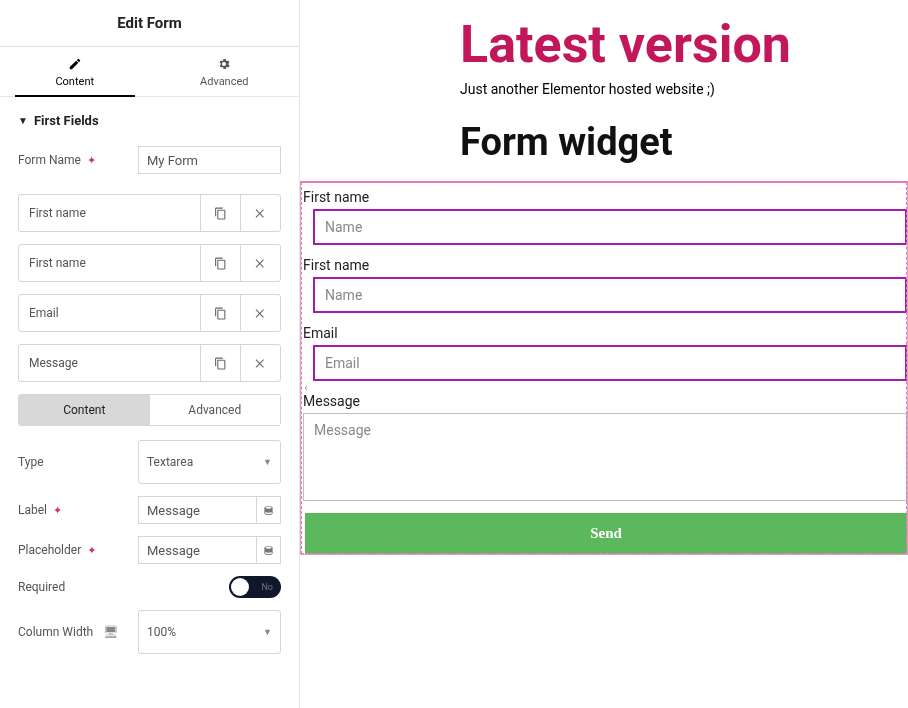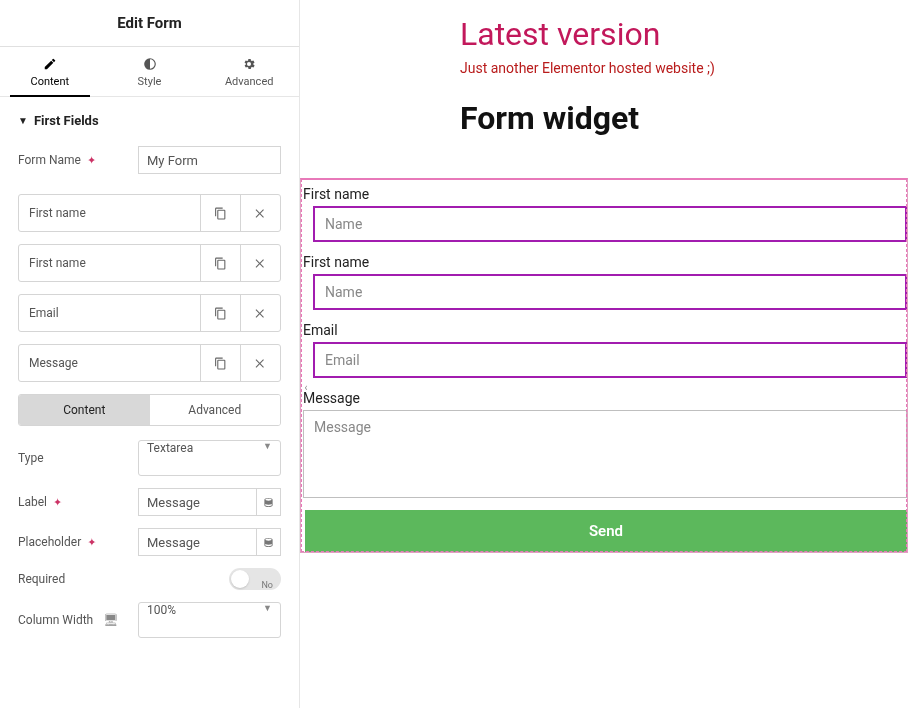--- a/index.html
+++ b/index.html
@@ -28,71 +28,65 @@
   .field-list { margin-top: 20px; }
   .field-item { display: flex; border: 1px solid #d5d5d5; border-radius: 3px; margin-bottom: 12px; background: #fff; height: 38px; align-items: stretch; }
   .field-item .fname { flex: 1; padding: 0 10px; font-size: 12px; color: #555; display: flex; align-items: center; cursor: pointer; }
   .field-item .fbtn { width: 40px; border-left: 1px solid #d5d5d5; display: flex; align-items: center; justify-content: center; cursor: pointer; color: #666; }
   .field-item .fbtn svg { width: 13px; height: 13px; fill: currentColor; }
   
   .sub-tabs { display: flex; border: 1px solid #d5d5d5; border-radius: 3px; overflow: hidden; margin-bottom: 14px; }
   .sub-tab { flex: 1; text-align: center; padding: 8px 0; font-size: 12px; background: #fff; color: #555; cursor: pointer; }
   .sub-tab.active { background: #d8d8d8; color: #222; }
   
-  .select { width: 100%; height: 36px; border: 1px solid #d5d5d5; border-radius: 3px; padding: 0 8px; font-size: 12px; color: #555; background: #fff; display: flex; align-items: flex-start; justify-content: space-between; cursor: pointer; }
+  .select { width: 100%; height: 44px; border: 1px solid #d5d5d5; border-radius: 3px; padding: 0 8px; font-size: 12px; color: #555; background: #fff; display: flex; align-items: center; justify-content: space-between; cursor: pointer; }
   .select .caret2 { font-size: 9px; color: #888; }
   
   .dyn-wrap { position: relative; flex: 1; display: flex; }
   .dyn-wrap .txt-input { padding-right: 28px; }
   .dyn-btn { position: absolute; right: 1px; top: 1px; bottom: 1px; width: 24px; display: flex; align-items: center; justify-content: center; border-left: 1px solid #d5d5d5; cursor: pointer; color: #777; background: #fff; }
   .dyn-btn svg { width: 11px; height: 11px; fill: currentColor; }
   
-  .toggle { margin-left: auto; width: 52px; height: 22px; background: #e5e5e5; border-radius: 11px; position: relative; cursor: pointer; display: flex; align-items: flex-end; justify-content: flex-end; padding-right: 8px; font-size: 9px; color: #777; }
+  .toggle { margin-left: auto; width: 52px; height: 22px; background: #0f172a; border-radius: 11px; position: relative; cursor: pointer; display: flex; align-items: center; justify-content: flex-end; padding-right: 8px; font-size: 9px; color: #777; }
   .toggle::before { content: ""; position: absolute; left: 2px; top: 2px; width: 18px; height: 18px; background: #fff; border-radius: 50%; box-shadow: 0 1px 2px rgba(0,0,0,.15); }
   
   .resp-icon { color: #888; font-size: 12px; margin-left: 4px; }
   
   
   .collapse-handle { position: absolute; left: 300px; top: 375px; width: 12px; height: 24px; display: flex; align-items: center; justify-content: center; color: #888; font-size: 10px; cursor: pointer; z-index: 5; }
   
   
   .preview { flex: 1; padding: 18px 0 18px 0; overflow: hidden; }
   .preview-inner { padding-left: 160px; padding-right: 4px; }
-  .site-title { color: #c2185b; font-size: 32px; font-weight: 400; line-height: 1.05; margin-bottom: 6px; }
-  .tagline { font-size: 14px; color: #b91c1c; line-height: 1.5; margin-bottom: 20px; max-width: 260px; }
-  .widget-title { font-size: 32px; font-weight: 700; color: #111; margin-bottom: 41px; }
+  .site-title { color: #c2185b; font-size: 52px; font-weight: 700; line-height: 1.05; margin-bottom: 6px; }
+  .tagline { font-size: 14px; color: #000000; line-height: 1.5; margin-bottom: 20px; max-width: 260px; }
+  .widget-title { font-size: 38px; font-weight: 700; color: #111; margin-bottom: 17px; }
   
   .form-box { border: 1px solid #e0a0c0; border-top: 2px solid #e879b9; outline: 1px dashed #e879b9; outline-offset: -2px; margin-left: 0; padding: 4px 0 0 2px; }
   .ffield { margin-bottom: 10px; }
   .ffield-label { font-size: 14px; color: #222; padding: 2px 2px 4px 0; }
   .finput { width: 100%; height: 36px; border: 2px solid #a21caf; padding: 0 10px; font-size: 14px; color: #888; background: #fff; display: flex; align-items: center; }
   .finput.indent { margin-left: 10px; width: calc(100% - 10px); }
   .ftext { width: 100%; height: 88px; border: 1px solid #bfbfbf; padding: 8px 10px; font-size: 14px; color: #888; background: #fff; }
-  .fsend { background: #5cb85c; color: #fff; font-size: 15px; font-weight: 600; text-align: center; padding: 12px 0; margin-top: 12px; cursor: pointer; margin-left: 2px; }
+  .fsend { background: #5cb85c; color: #fff; font-size: 15px; font-weight: 600; text-align: center; padding: 12px 0; margin-top: 12px; cursor: pointer; margin-left: 2px; font-family: Liberation Serif, serif; }
 </style>
 </head>
 <body>
 
 <div class="panel">
   <div class="panel-header">Edit Form</div>
   <div class="panel-tabs">
     <div class="panel-tab active">
       <svg viewBox="0 0 24 24">
           <path d="M3 17.25V21h3.75l11-11-3.75-3.75-11 11zM20.7 7.04a1 1 0 0 0 0-1.41l-2.34-2.34a1 1 0 0 0-1.41 0l-1.83 1.83 3.75 3.75 1.83-1.83z"></path>
         </svg>
       <span>Content</span>
     </div>
     <div class="panel-tab">
       <svg viewBox="0 0 24 24">
-          <path d="M12 2a10 10 0 1 0 .001 20.001A10 10 0 0 0 12 2zm0 18V4a8 8 0 0 1 0 16z"></path>
-        </svg>
-      <span>Style</span>
-    </div>
-    <div class="panel-tab">
-      <svg viewBox="0 0 24 24">
           <path d="M19.4 13a7.5 7.5 0 0 0 0-2l2.1-1.6-2-3.4-2.5 1a7.3 7.3 0 0 0-1.7-1l-.4-2.6h-4l-.4 2.6a7.3 7.3 0 0 0-1.7 1l-2.5-1-2 3.4L6.6 11a7.5 7.5 0 0 0 0 2l-2.1 1.6 2 3.4 2.5-1c.5.4 1.1.8 1.7 1l.4 2.6h4l.4-2.6c.6-.2 1.2-.6 1.7-1l2.5 1 2-3.4L19.4 13zM12 15.5A3.5 3.5 0 1 1 12 8.5a3.5 3.5 0 0 1 0 7z"></path>
         </svg>
       <span>Advanced</span>
     </div>
   </div>
 
   <div class="panel-body">
     <div class="section-head">
       <span class="caret">▼</span>
       <span>First Fields</span>

